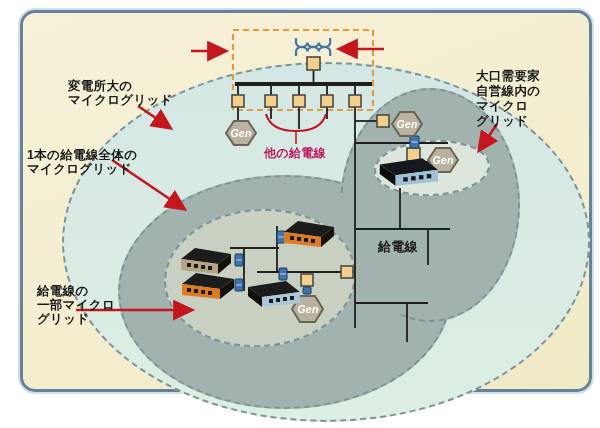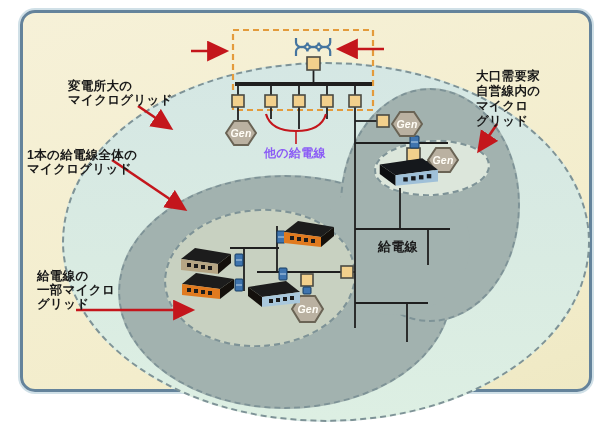--- a/index.html
+++ b/index.html
@@ -17,21 +17,21 @@
   #blob-gray-1{left:118px;top:175px;width:330px;height:230px;background:#a2b2af;}
   #blob-gray-2{left:340px;top:88px;width:176px;height:230px;background:#a2b2af;}
   #blob-gray-patch{left:320px;top:175px;width:150px;height:140px;background:#a2b2af;border:none;}
   #blob-inner{left:164px;top:209px;width:188px;height:134px;background:#c8d1c1;transform:rotate(-4deg);}
   #blob-small{left:374px;top:140px;width:112px;height:52px;background:#dce6db;transform:rotate(-3deg);}
   
   #linework{position:absolute;left:0;top:0;}
   
   .lbl{position:absolute;color:#191919;font-size:12.5px;line-height:14px;font-weight:700;
        white-space:pre-line;letter-spacing:.3px;}
-  .lbl.red{color:#8b5cf6;}
+  .lbl.red{color:#be185d;}
   .gen-text{position:absolute;width:36px;text-align:center;color:#fffdf6;
             font-size:10.5px;font-weight:700;font-style:italic;letter-spacing:.2px;}
 </style>
 </head>
 <body>
 
 <div id="stage">
 
   <div id="panel"></div>
 
@@ -182,21 +182,21 @@
       <line x1="112" y1="160" x2="183" y2="208" marker-end="url(#rah)"></line>
       <line x1="76" y1="310" x2="190" y2="310" marker-end="url(#rah)"></line>
       <line x1="497" y1="124" x2="480" y2="149" marker-end="url(#rah)"></line>
     </g>
   </svg>
 
   <div class="lbl" style="left:68px;top:79px;">変電所大の
 マイクログリッド</div>
   <div class="lbl" style="left:27px;top:124px;margin-top:24px;">1本の給電線全体の
 マイクログリッド</div>
-  <div class="lbl" style="left:37px;top:269px;">給電線の
+  <div class="lbl" style="left:37px;top:284px;">給電線の
 一部マイクロ
 グリッド</div>
   <div class="lbl" style="left:476px;top:69px;line-height:15px;">大口需要家
 自営線内の
 マイクロ
 グリッド</div>
   <div class="lbl red" style="left:264px;top:146px;font-size:12px;">他の給電線</div>
   <div class="lbl" style="left:378px;top:240px;font-size:13px;">給電線</div>
 
   <div class="gen-text" style="left:223px;top:127px;">Gen</div>

